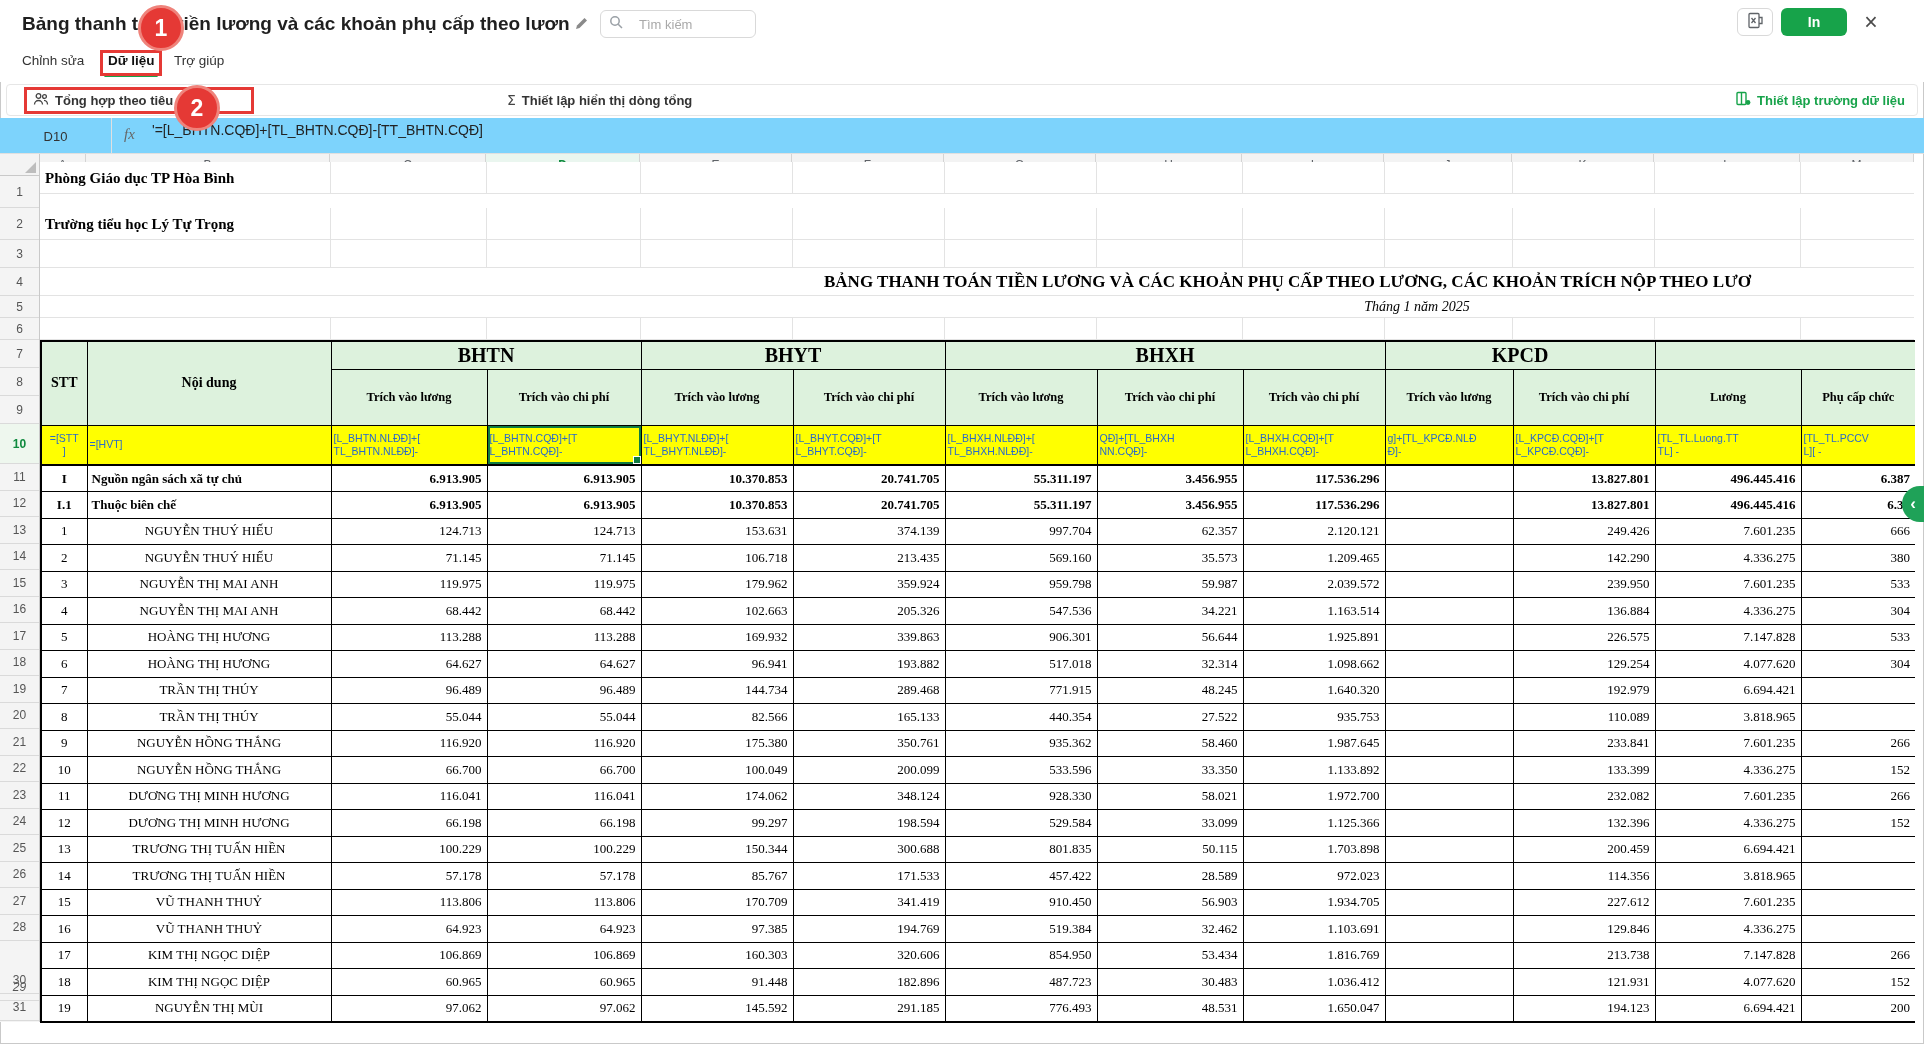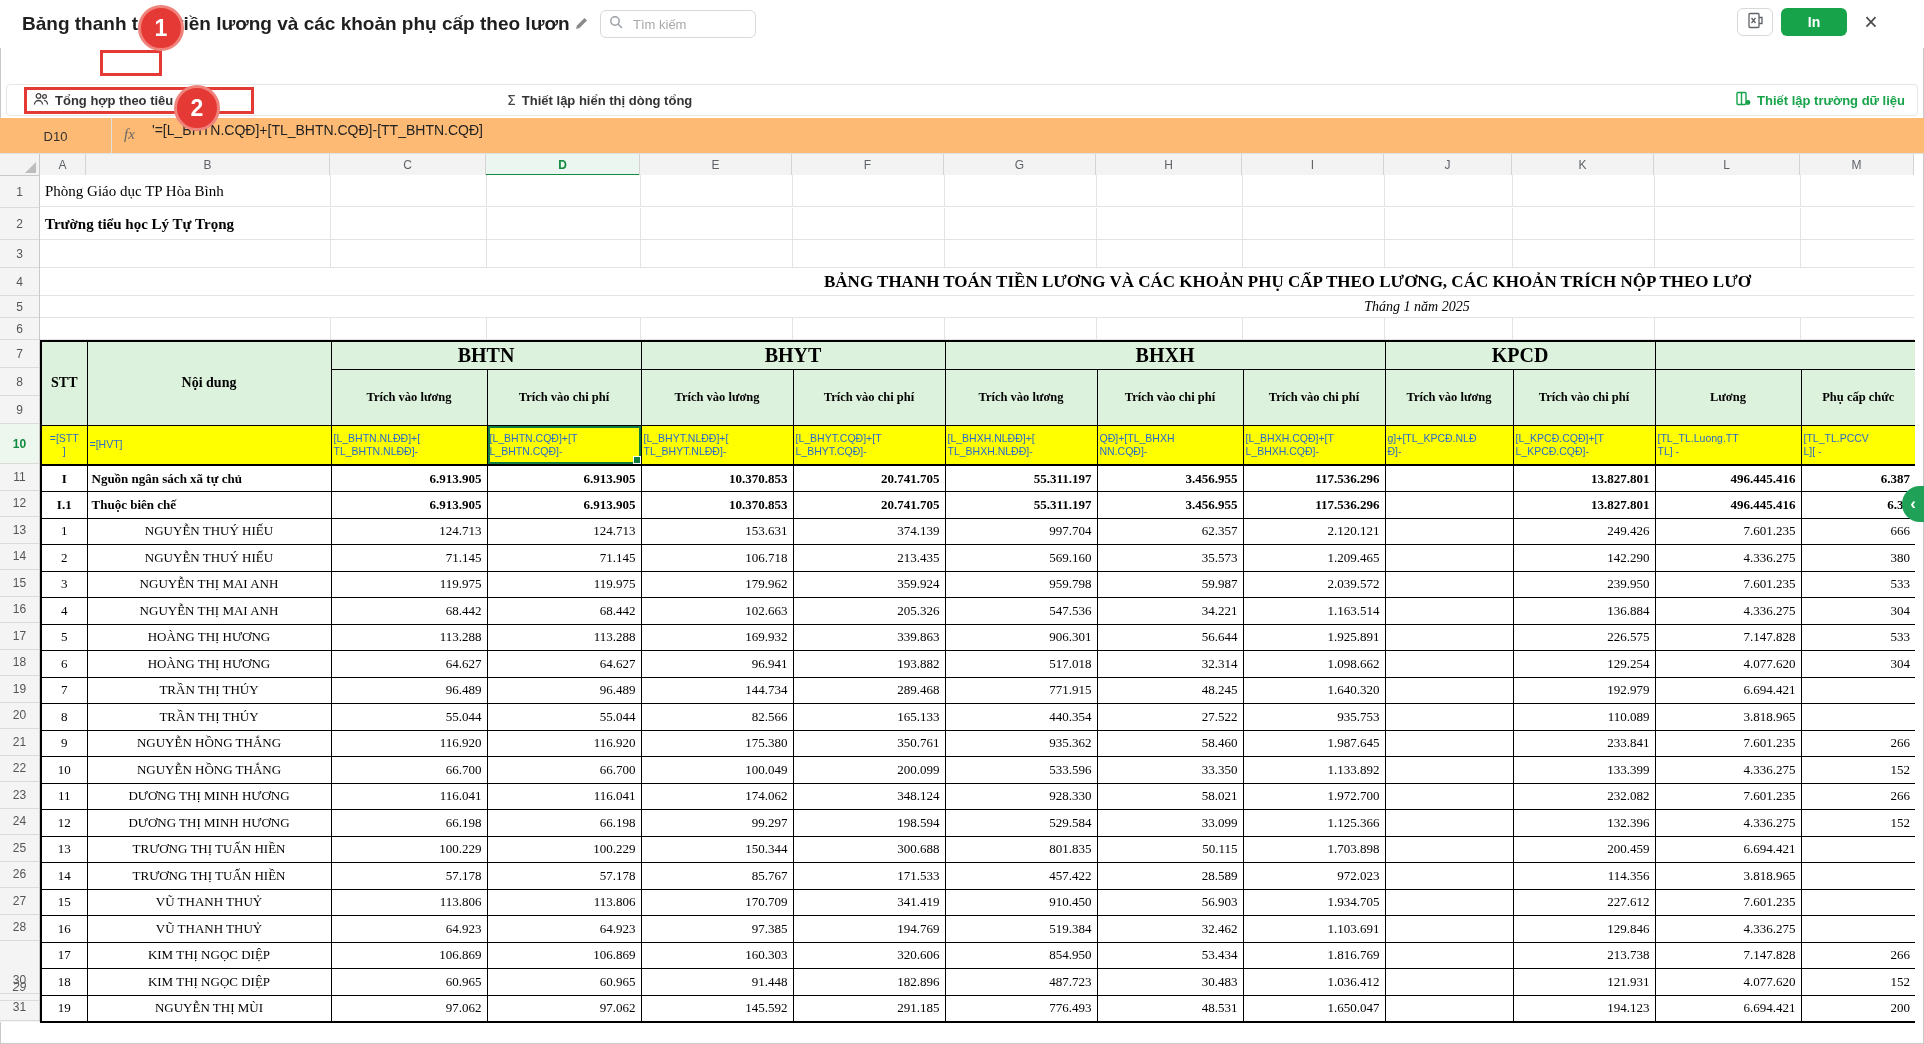--- a/index.html
+++ b/index.html
@@ -8,21 +8,21 @@
   #app { position:relative; width:1924px; height:1044px; background:#fff;
     outline:1px solid #c9c9c9; outline-offset:-1px; overflow:hidden; }
 
   
   .titlebar { position:absolute; left:0; top:0; width:100%; height:48px; background:#fff; }
   .doc-title { position:absolute; left:22px; top:13px; font-size:19px; font-weight:bold;
     color:#1f1f1f; max-width:548px; white-space:nowrap; overflow:hidden; }
   .pencil { position:absolute; left:574px; top:16px; }
   .searchbox { position:absolute; left:600px; top:10px; width:156px; height:28px;
     border:1px solid #d9d9d9; border-radius:6px; background:#fff; display:flex;
-    align-items:center; padding:0 8px; gap:10px; }
+    align-items:center; padding:0 8px; gap:16px; }
   .searchbox input { border:none; outline:none; width:110px; font-size:13px; color:#333;
     font-family:"Liberation Sans",sans-serif; background:transparent; }
   .searchbox input::placeholder { color:#a9a9a9; }
   .btn-excel { position:absolute; left:1737px; top:8px; width:36px; height:28px;
     border:1px solid #d9d9d9; border-radius:6px; background:#fff; display:flex;
     align-items:center; justify-content:center; cursor:pointer; }
   .btn-print { position:absolute; left:1781px; top:8px; width:66px; height:28px;
     background:var(--accent_green,#17a34a); color:#fff; font-weight:bold; font-size:14px;
     border:none; border-radius:6px; cursor:pointer; }
   .btn-close { position:absolute; left:1856px; top:8px; width:30px; height:28px;
@@ -40,21 +40,21 @@
   .tb-item { position:absolute; top:0; height:30px; display:flex; align-items:center;
     gap:6px; font-size:13px; color:#333; cursor:pointer; }
   .tb-label { color:#333; }
   .tb-strong { font-weight:bold; }
   .sigma { font-size:14px; color:#444; font-family:"DejaVu Sans",sans-serif; }
   .tb-right { position:absolute; right:12px; top:0; height:30px; display:flex;
     align-items:center; gap:6px; font-size:13px; color:var(--accent_green,#17a34a);
     font-weight:bold; cursor:pointer; }
 
   .formulabar { position:absolute; left:0; top:118px; width:100%; height:36px;
-    background:#fdba74; border-bottom:1px solid #e0e0e0; }
+    background:#7dd3fc; border-bottom:1px solid #e0e0e0; }
   .name-box { position:absolute; left:0; top:0; width:112px; height:36px; display:flex;
     align-items:center; justify-content:center; font-size:13px; color:#333;
     border-right:1px solid #e0e0e0; }
   .fx { position:absolute; left:124px; top:8px; font-family:"Liberation Serif",serif;
     font-style:italic; font-size:15px; color:#666; }
   .formula-text { position:absolute; left:152px; top:4px; font-size:14px; color:#222;
     white-space:nowrap; }
 
   
   .colheads { position:absolute; left:0; top:154px; width:1914px; height:22px;
@@ -155,20 +155,26 @@
             <rect x="2" y="1.5" width="10" height="14" rx="1"></rect>
             <path d="M12 5.5h3v6h-3"></path>
             <path d="M4.5 6l4 5M8.5 6l-4 5"></path>
           </svg>
       </span>
     </button>
     <button class="btn-print">In</button>
     <button class="btn-close">×</button>
   </div>
 
+  <div class="menubar">
+    <div class="menu-item" style="left:22px;">Chỉnh sửa</div>
+    <div class="menu-item active" style="left:108px;">Dữ liệu</div>
+    <div class="menu-item" style="left:174px;">Trợ giúp</div>
+    <div class="menu-underline"></div>
+  </div>
 
   <div class="toolbar">
     <div class="tb-item" style="left:26px;">
       <span>
         <svg width="16" height="14" viewBox="0 0 16 14" fill="none" stroke="#444" stroke-width="1.3">
             <circle cx="5.5" cy="4" r="2.3"></circle>
             <path d="M1.5 12.5c0-2.2 1.8-4 4-4s4 1.8 4 4"></path>
             <circle cx="11.5" cy="4.5" r="1.9"></circle>
             <path d="M11 8.3c1.9.2 3.5 1.9 3.5 4.2"></path>
           </svg>
@@ -251,21 +257,21 @@
       <div class="rowhead" style="top: 632.5px; height: 26.5px;">24</div>
       <div class="rowhead" style="top: 659px; height: 26.5px;">25</div>
       <div class="rowhead" style="top: 685.5px; height: 26.5px;">26</div>
       <div class="rowhead" style="top: 712px; height: 26.5px;">27</div>
       <div class="rowhead" style="top: 738.5px; height: 26.5px;">28</div>
       <div class="rowhead" style="top: 798px; height: 26.5px; font-style: italic;">29</div>
       <div class="rowhead" style="top: 791.5px; height: 26.5px;">30</div>
       <div class="rowhead" style="top: 818px; height: 26.5px;">31</div>
     </div>
   <div id="cells">
-      <div class="prerow" style="top: 175px; height: 32px;">
+      <div class="prerow" style="top: 162px; height: 32px; font-weight: bold;">
         <div class="vline" style="left: 290px;"></div>
         <div class="vline" style="left: 446px;"></div>
         <div class="vline" style="left: 600px;"></div>
         <div class="vline" style="left: 752px;"></div>
         <div class="vline" style="left: 904px;"></div>
         <div class="vline" style="left: 1056px;"></div>
         <div class="vline" style="left: 1202px;"></div>
         <div class="vline" style="left: 1344px;"></div>
         <div class="vline" style="left: 1472px;"></div>
         <div class="vline" style="left: 1614px;"></div>

